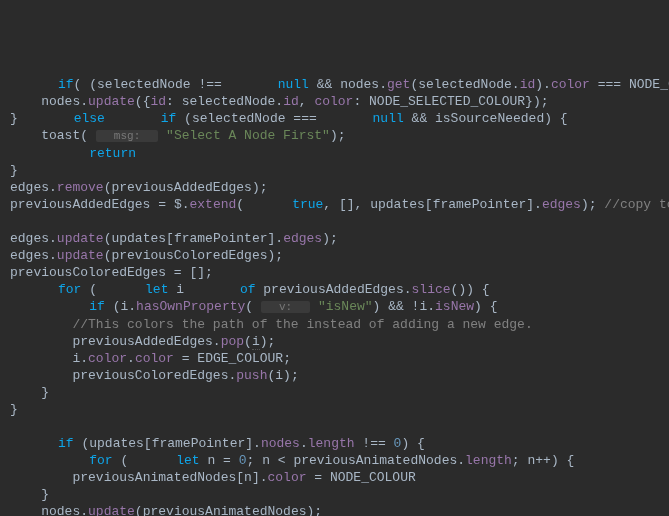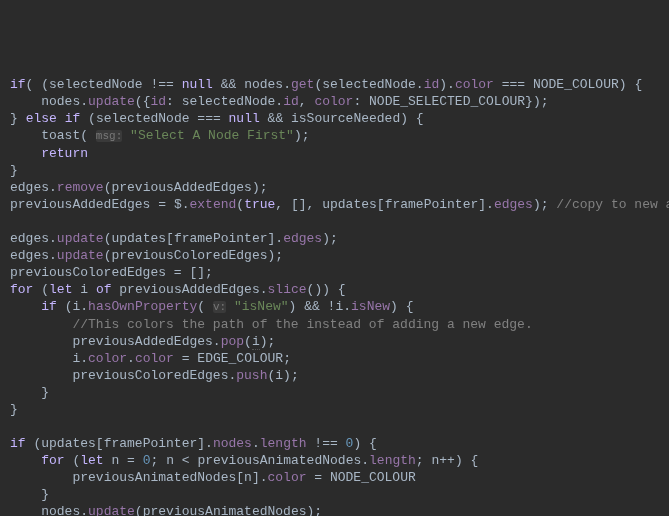--- a/index.html
+++ b/index.html
@@ -10,29 +10,29 @@
     body {
       background-color: #2b2b2b;
       font-family: 'Consolas', 'Monaco', 'Courier New', monospace;
       font-size: 13px;
       line-height: 17px;
       padding: 8px 10px;
       color: #a9b7c6;
       white-space: pre;
       overflow: hidden;
     }
-    .kw { color: #c4b5fd; }
+    .kw { color: #0ea5e9; margin-left: 48px; }
     .prop { color: #9876aa; font-family: Liberation Mono, monospace; }
     .str { color: #6a8759; }
     .num { color: #6897bb; }
     .comment { color: #808080; }
     .param-hint {
       color: #787878;
       background-color: #3a3a3a;
-      padding: 0 0;
+      padding: 0 18px;
       border-radius: 2px;
       font-style: normal;
       font-size: 11px;
     }
     .underline {
       border-bottom: 1px dotted #555;
     }
     .line { display: block; min-height: 17px; }
   </style>
 </head>

